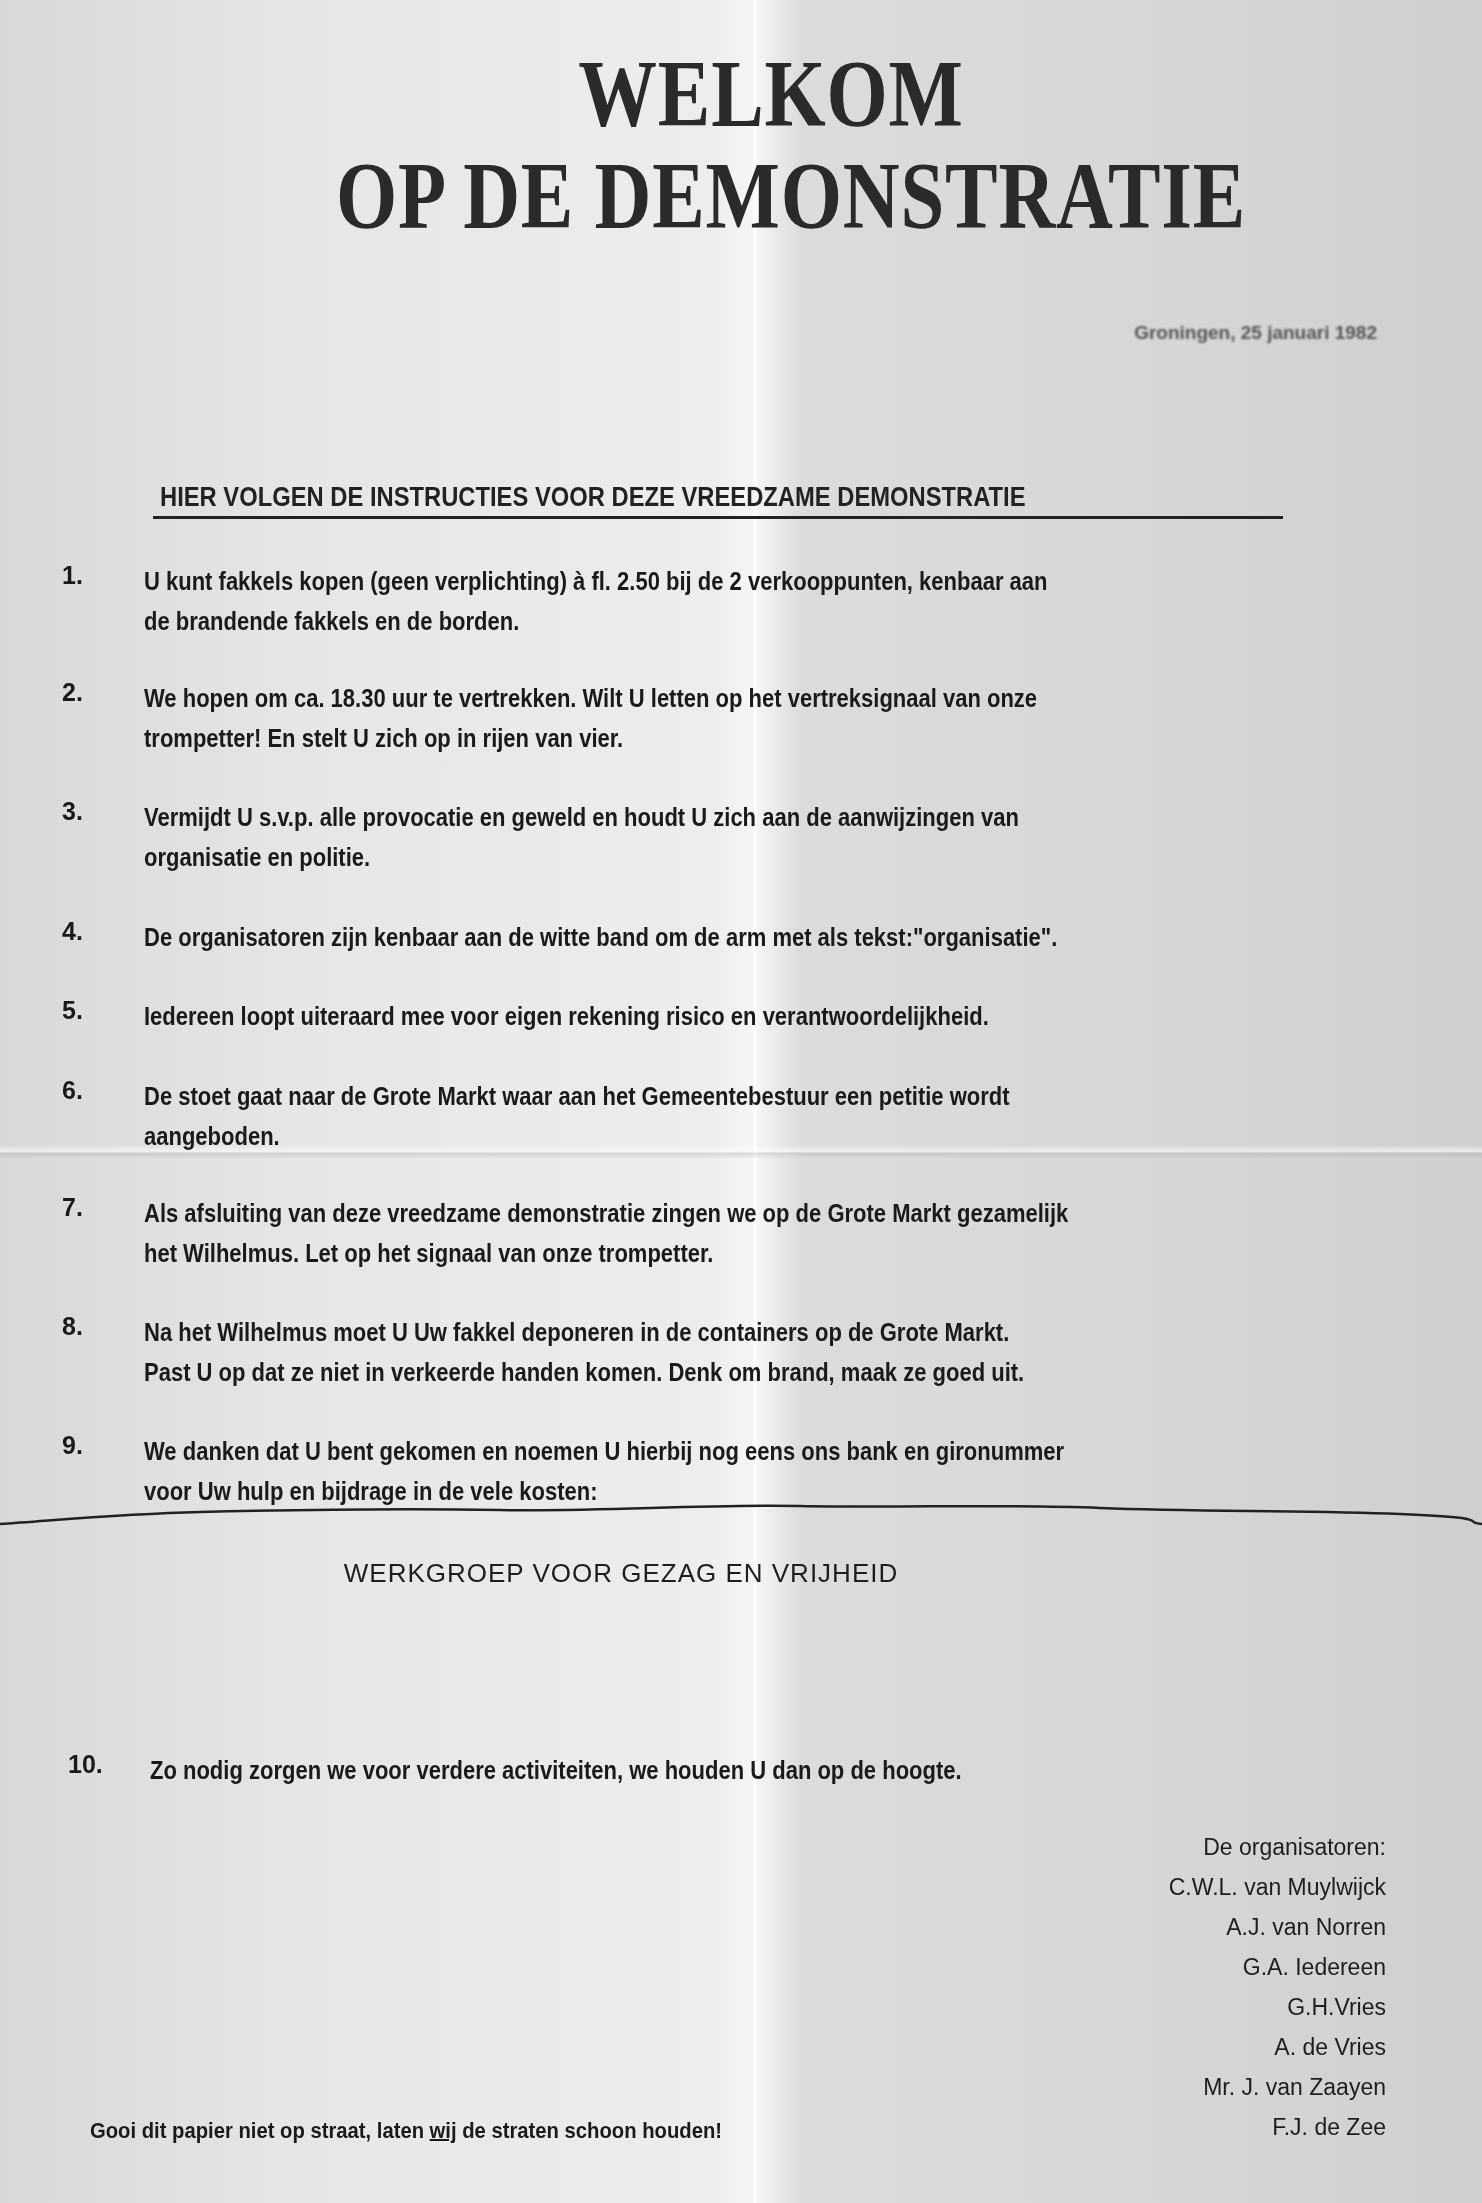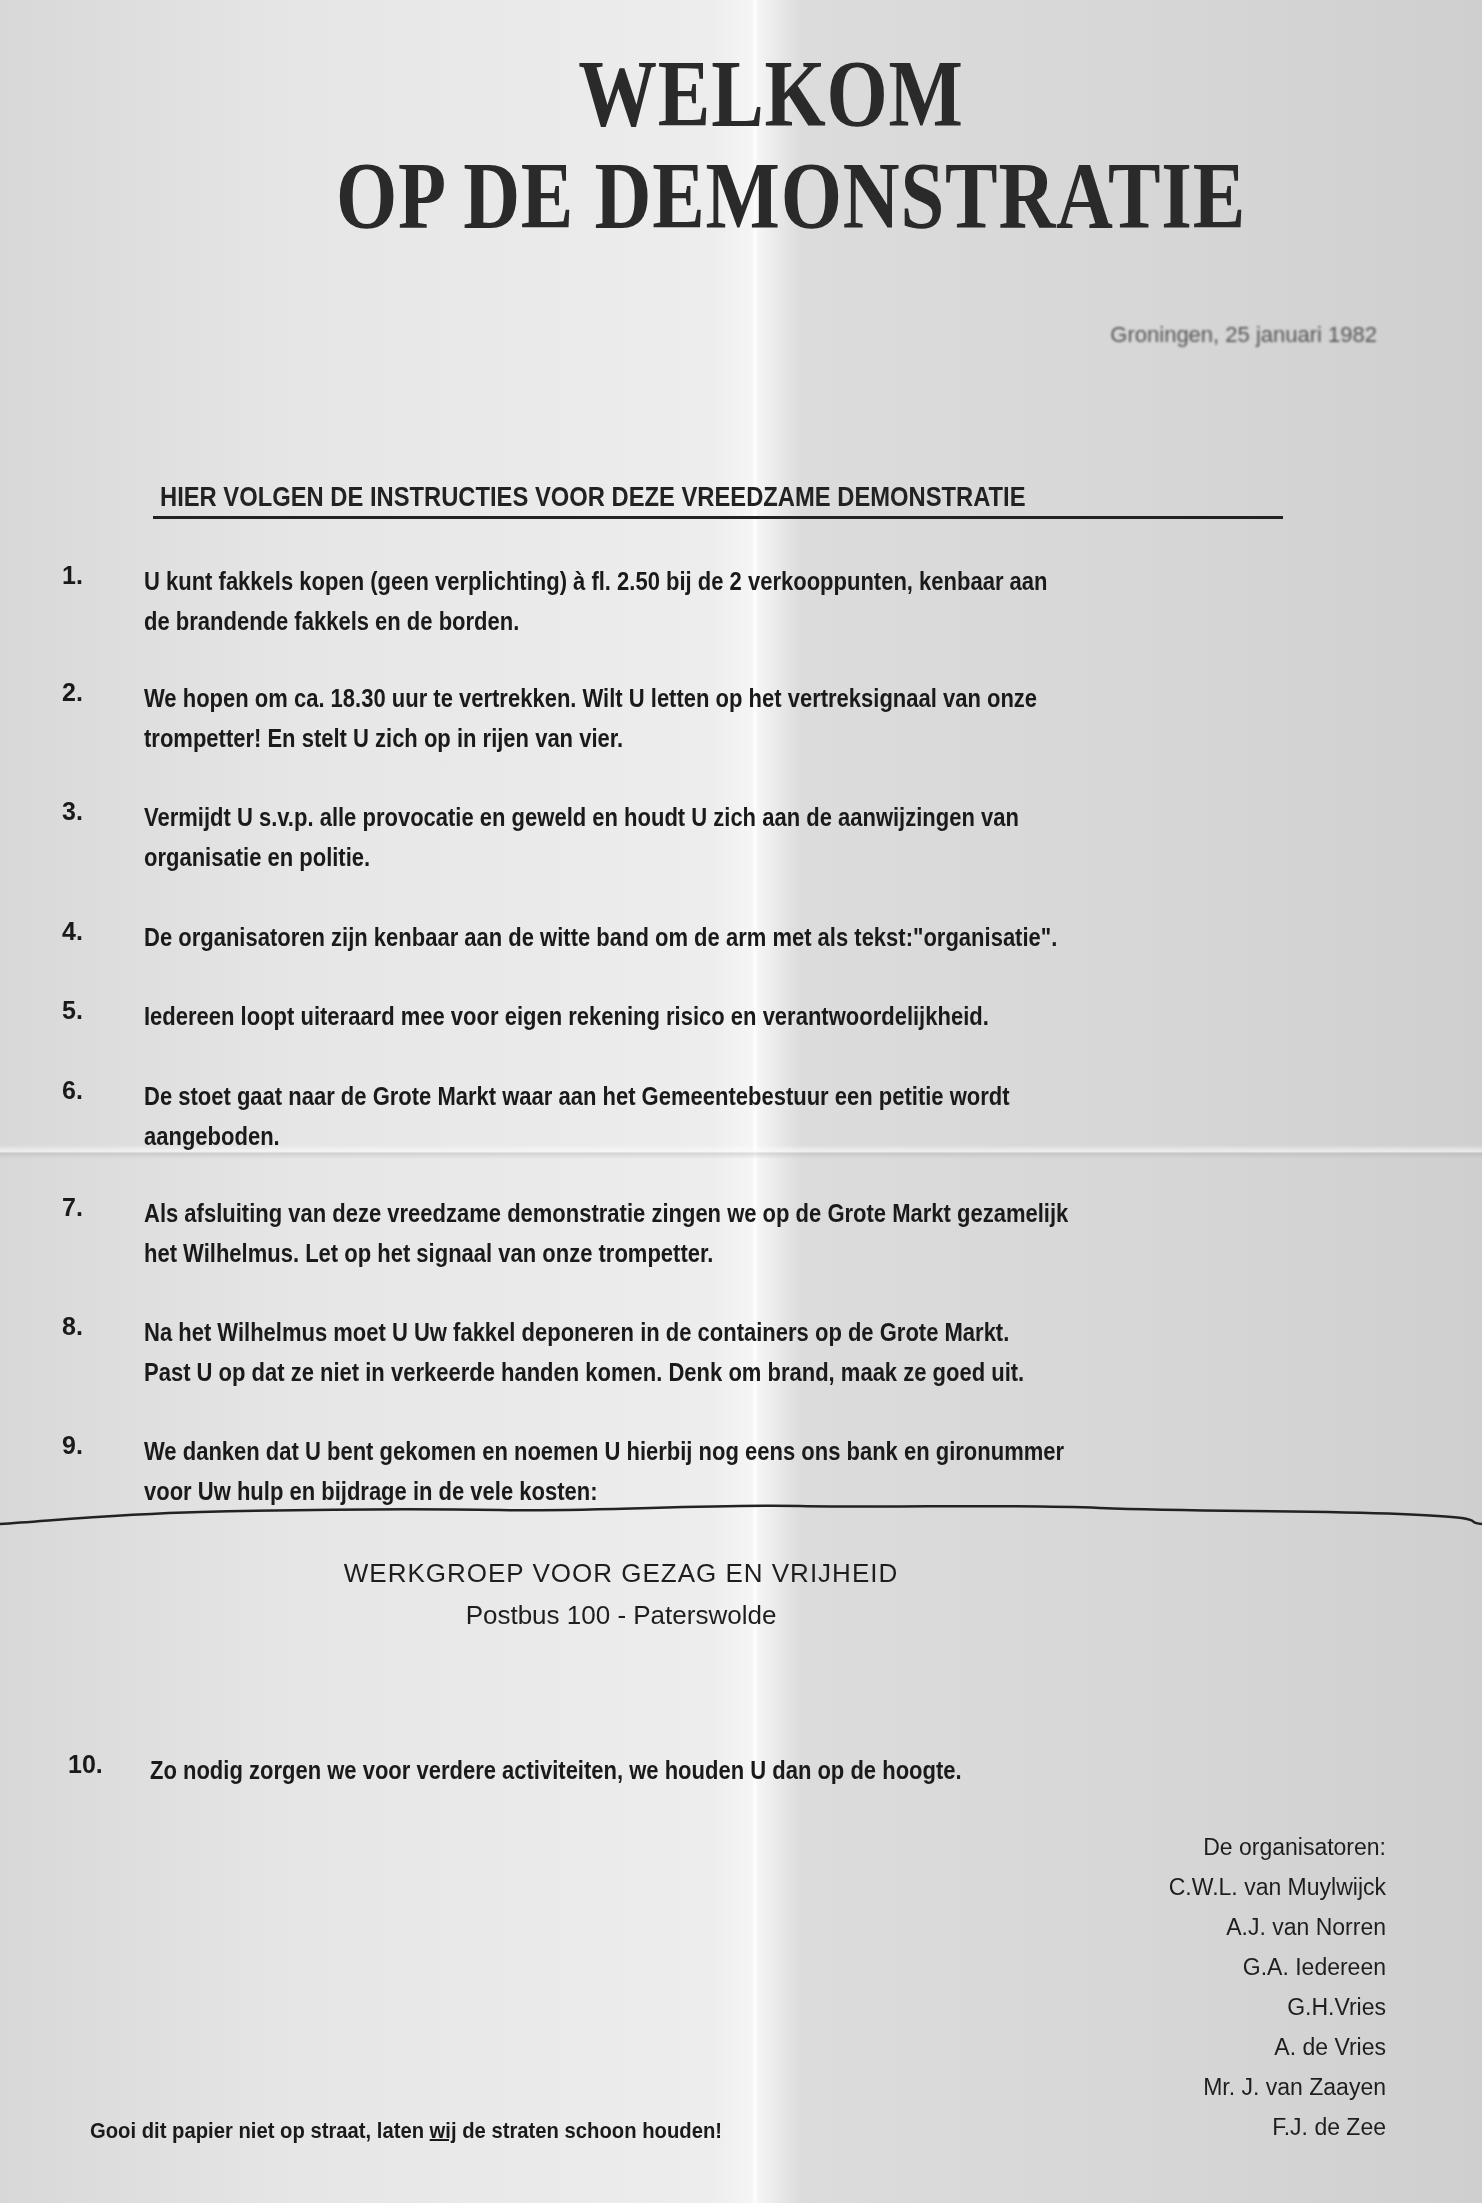--- a/index.html
+++ b/index.html
@@ -26,21 +26,21 @@
     .title {
       position: absolute; left: 0; width: 1482px; text-align: center;
       font-family: "Liberation Serif", serif; font-weight: bold;
       color: #2a2a2a; transform: scaleX(0.82); transform-origin: center;
       letter-spacing: 1px;
     }
     .title1 { top: 38px; font-size: 96px; left: 30px; }
     .title2 { top: 140px; font-size: 96px; left: 50px; }
     .date {
       position: absolute; right: 105px; top: 322px;
-      font-size: 22px; font-weight: normal; color: #555; filter: blur(0.8px);
+      font-size: 19px; font-weight: bold; color: #555; filter: blur(0.8px);
     }
     .heading {
       position: absolute; left: 160px; top: 482px;
       font-size: 27px; font-weight: bold; color: #222;
       transform: scaleX(0.88); transform-origin: left;
     }
     .heading-rule {
       position: absolute; left: 153px; top: 516px; width: 1130px; height: 3px; background: #222;
     }
     .item { position: absolute; left: 0; width: 1482px; }
@@ -155,21 +155,20 @@
     <div>voor Uw hulp en bijdrage in de vele kosten:</div>
   </div>
 </div>
 
 <svg class="tear" viewBox="0 0 1482 30" preserveAspectRatio="none">
   <path d="M0 24 C 60 20, 120 14, 200 12 S 400 8, 500 10 S 700 4, 800 6 S 1000 4, 1100 8 S 1300 10, 1400 14 S 1460 22, 1482 24" stroke="#222" stroke-width="2.5" fill="none"></path>
 </svg>
 
 <div class="org-block">
   <div class="org-name">WERKGROEP VOOR GEZAG EN VRIJHEID</div>
-  <div>Postbus 100 - Paterswolde</div>
 </div>
 
 <div class="item ten" style="top:1750px">
   <span class="num">10.</span>
   <div class="txt">
     <div>Zo nodig zorgen we voor verdere activiteiten, we houden U dan op de hoogte.</div>
   </div>
 </div>
 
 <div class="signers">

